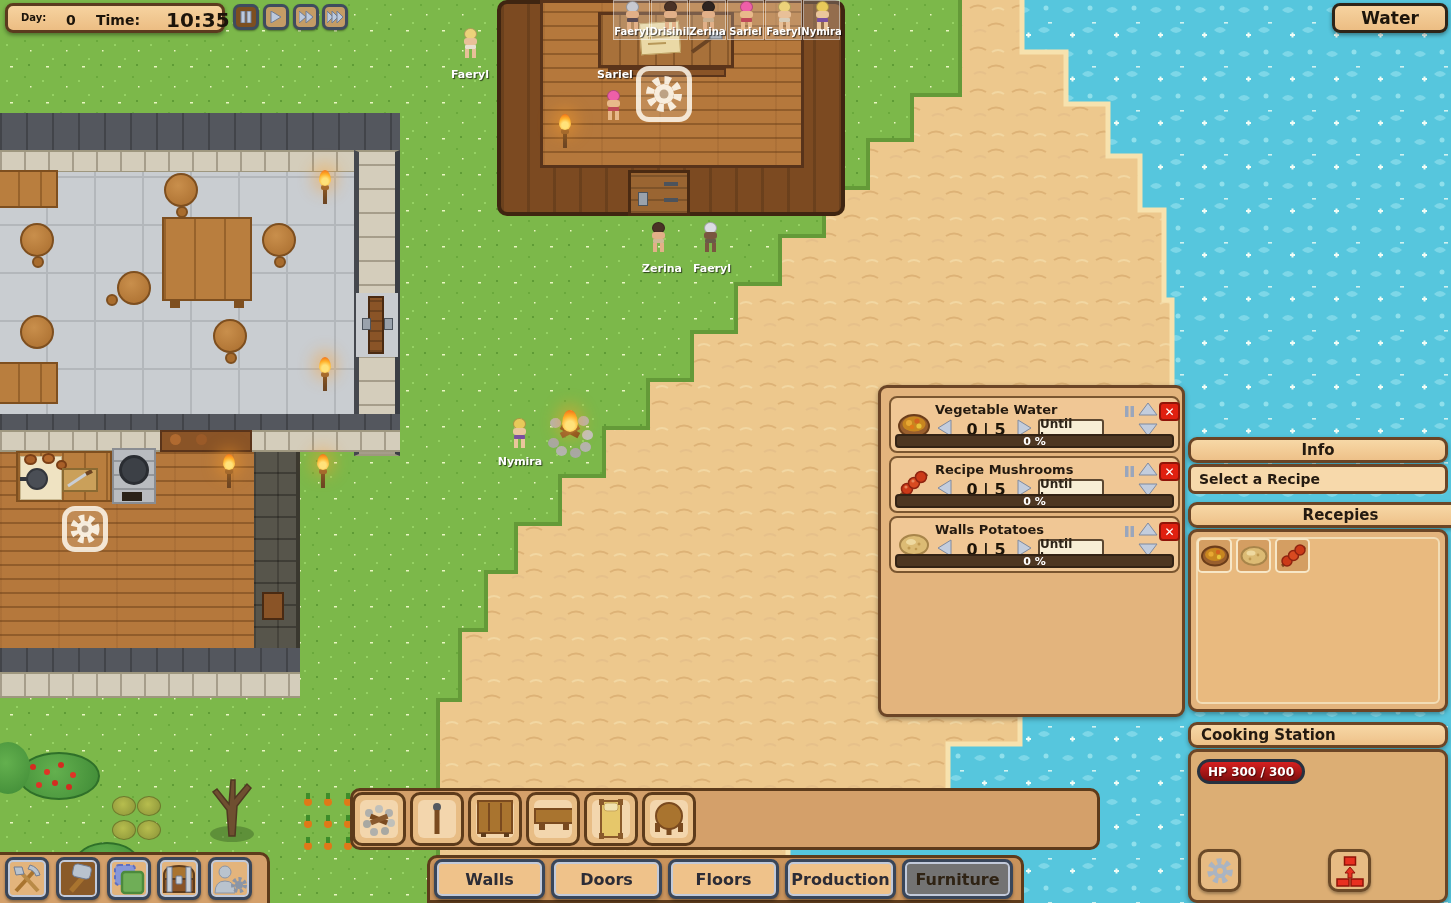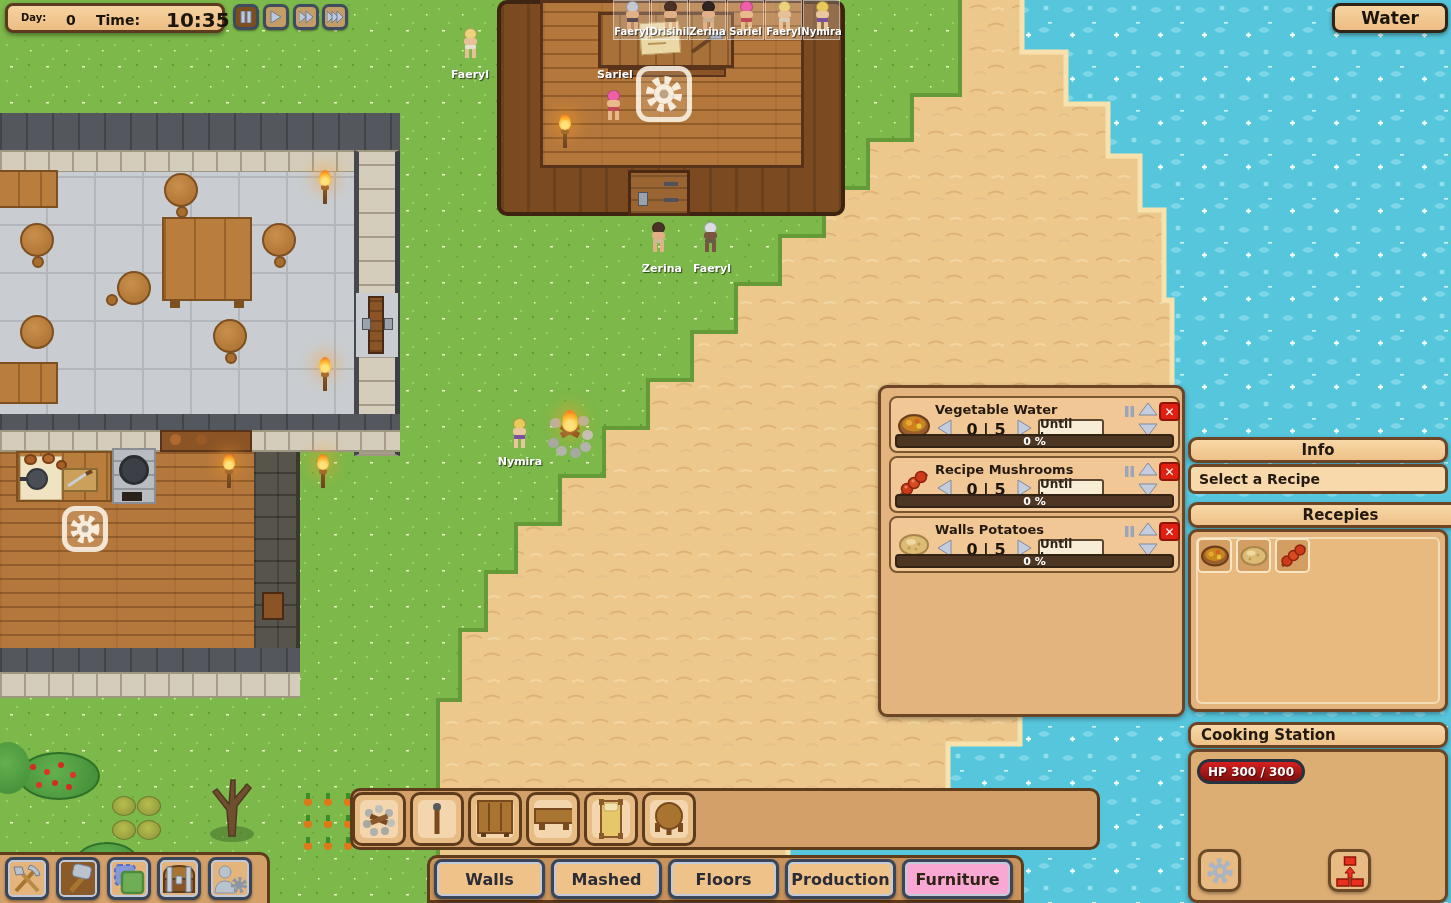--- a/index.html
+++ b/index.html
@@ -70,21 +70,21 @@
   .hudpanel{background:linear-gradient(#f6d3a0,#ecbd83);border:3px solid #5b3a1e;border-radius:8px;box-shadow:0 2px 4px rgba(0,0,0,.4);box-sizing:border-box;}
   .speedbtn{width:26px;height:26px;background:#c49c66;border:3px solid #3f4b5e;border-radius:7px;box-sizing:border-box;
     display:flex;align-items:center;justify-content:center;box-shadow:0 1px 2px rgba(0,0,0,.4);}
   .speedbtn.active{background:#7d4f20;}
   .itembtn{width:54px;height:54px;background:#e8bd85;border:3px solid #5d3b1b;border-radius:10px;box-sizing:border-box;}
   .itembtn .inner{position:absolute;left:5px;top:5px;right:5px;bottom:5px;background:#f3d6ad;border-radius:6px;
     display:flex;align-items:center;justify-content:center;}
   .tab{position:absolute;top:859px;width:111px;height:40px;background:#efc28a;border:3px solid #39465a;border-radius:8px;box-sizing:border-box;
     display:flex;align-items:center;justify-content:center;font-weight:bold;font-size:16px;color:#2c2c36;
     box-shadow:inset 0 0 0 2px #c2cada,0 2px 3px rgba(0,0,0,.35);}
-  .tab.selected{background:#f9a8d4;color:#2f2314;text-align:right;}
+  .tab.selected{background:#737373;color:#2f2314;text-align:right;}
   .toolbtn{position:absolute;top:857px;width:44px;height:43px;background:#e3b47c;border:3px solid #39465a;border-radius:8px;box-sizing:border-box;
     display:flex;align-items:center;justify-content:center;box-shadow:inset 0 0 0 2px #c2cada,0 2px 3px rgba(0,0,0,.35);}
   .toolbtn.selected{background:#8a5a28;}
   .recipebtn{position:absolute;top:538px;width:35px;height:35px;background:#d49e62;border:2px solid #f7e7c7;border-radius:5px;box-sizing:border-box;
     display:flex;align-items:center;justify-content:center;}
   .sqbtn{position:absolute;width:43px;height:43px;background:#e7bb83;border:3px solid #6b4a28;border-radius:10px;box-sizing:border-box;
     display:flex;align-items:center;justify-content:center;box-shadow:0 2px 3px rgba(0,0,0,.3);}
   .tooltip{background:rgba(150,180,185,.55);border-radius:6px;color:#fff;font-size:11px;font-weight:bold;
     text-shadow:1px 1px 1px rgba(0,0,0,.5);padding:5px 8px;box-sizing:border-box;}
 </style>
@@ -648,21 +648,21 @@
       <circle cx="18" cy="15" r="13" fill="#a9742f" stroke="#7a4a1f" stroke-width="2"></circle>
     </svg>
       </div>
   </div>
 
   <div class="abs" style="left:427px;top:855px;width:597px;height:48px;background:#c9935c;border:3px solid #5d3b1b;border-radius:10px 10px 0 0;box-sizing:border-box"></div>
   <div class="tab" style="left:434px">
       <span>Walls</span>
     </div>
   <div class="tab" style="left:551px">
-      <span>Mashed</span>
+      <span>Doors</span>
     </div>
   <div class="tab" style="left:668px">
       <span>Floors</span>
     </div>
   <div class="tab" style="left:785px">
       <span>Production</span>
     </div>
   <div class="tab selected" style="left:902px">
       <span>Furniture</span>
     </div>

